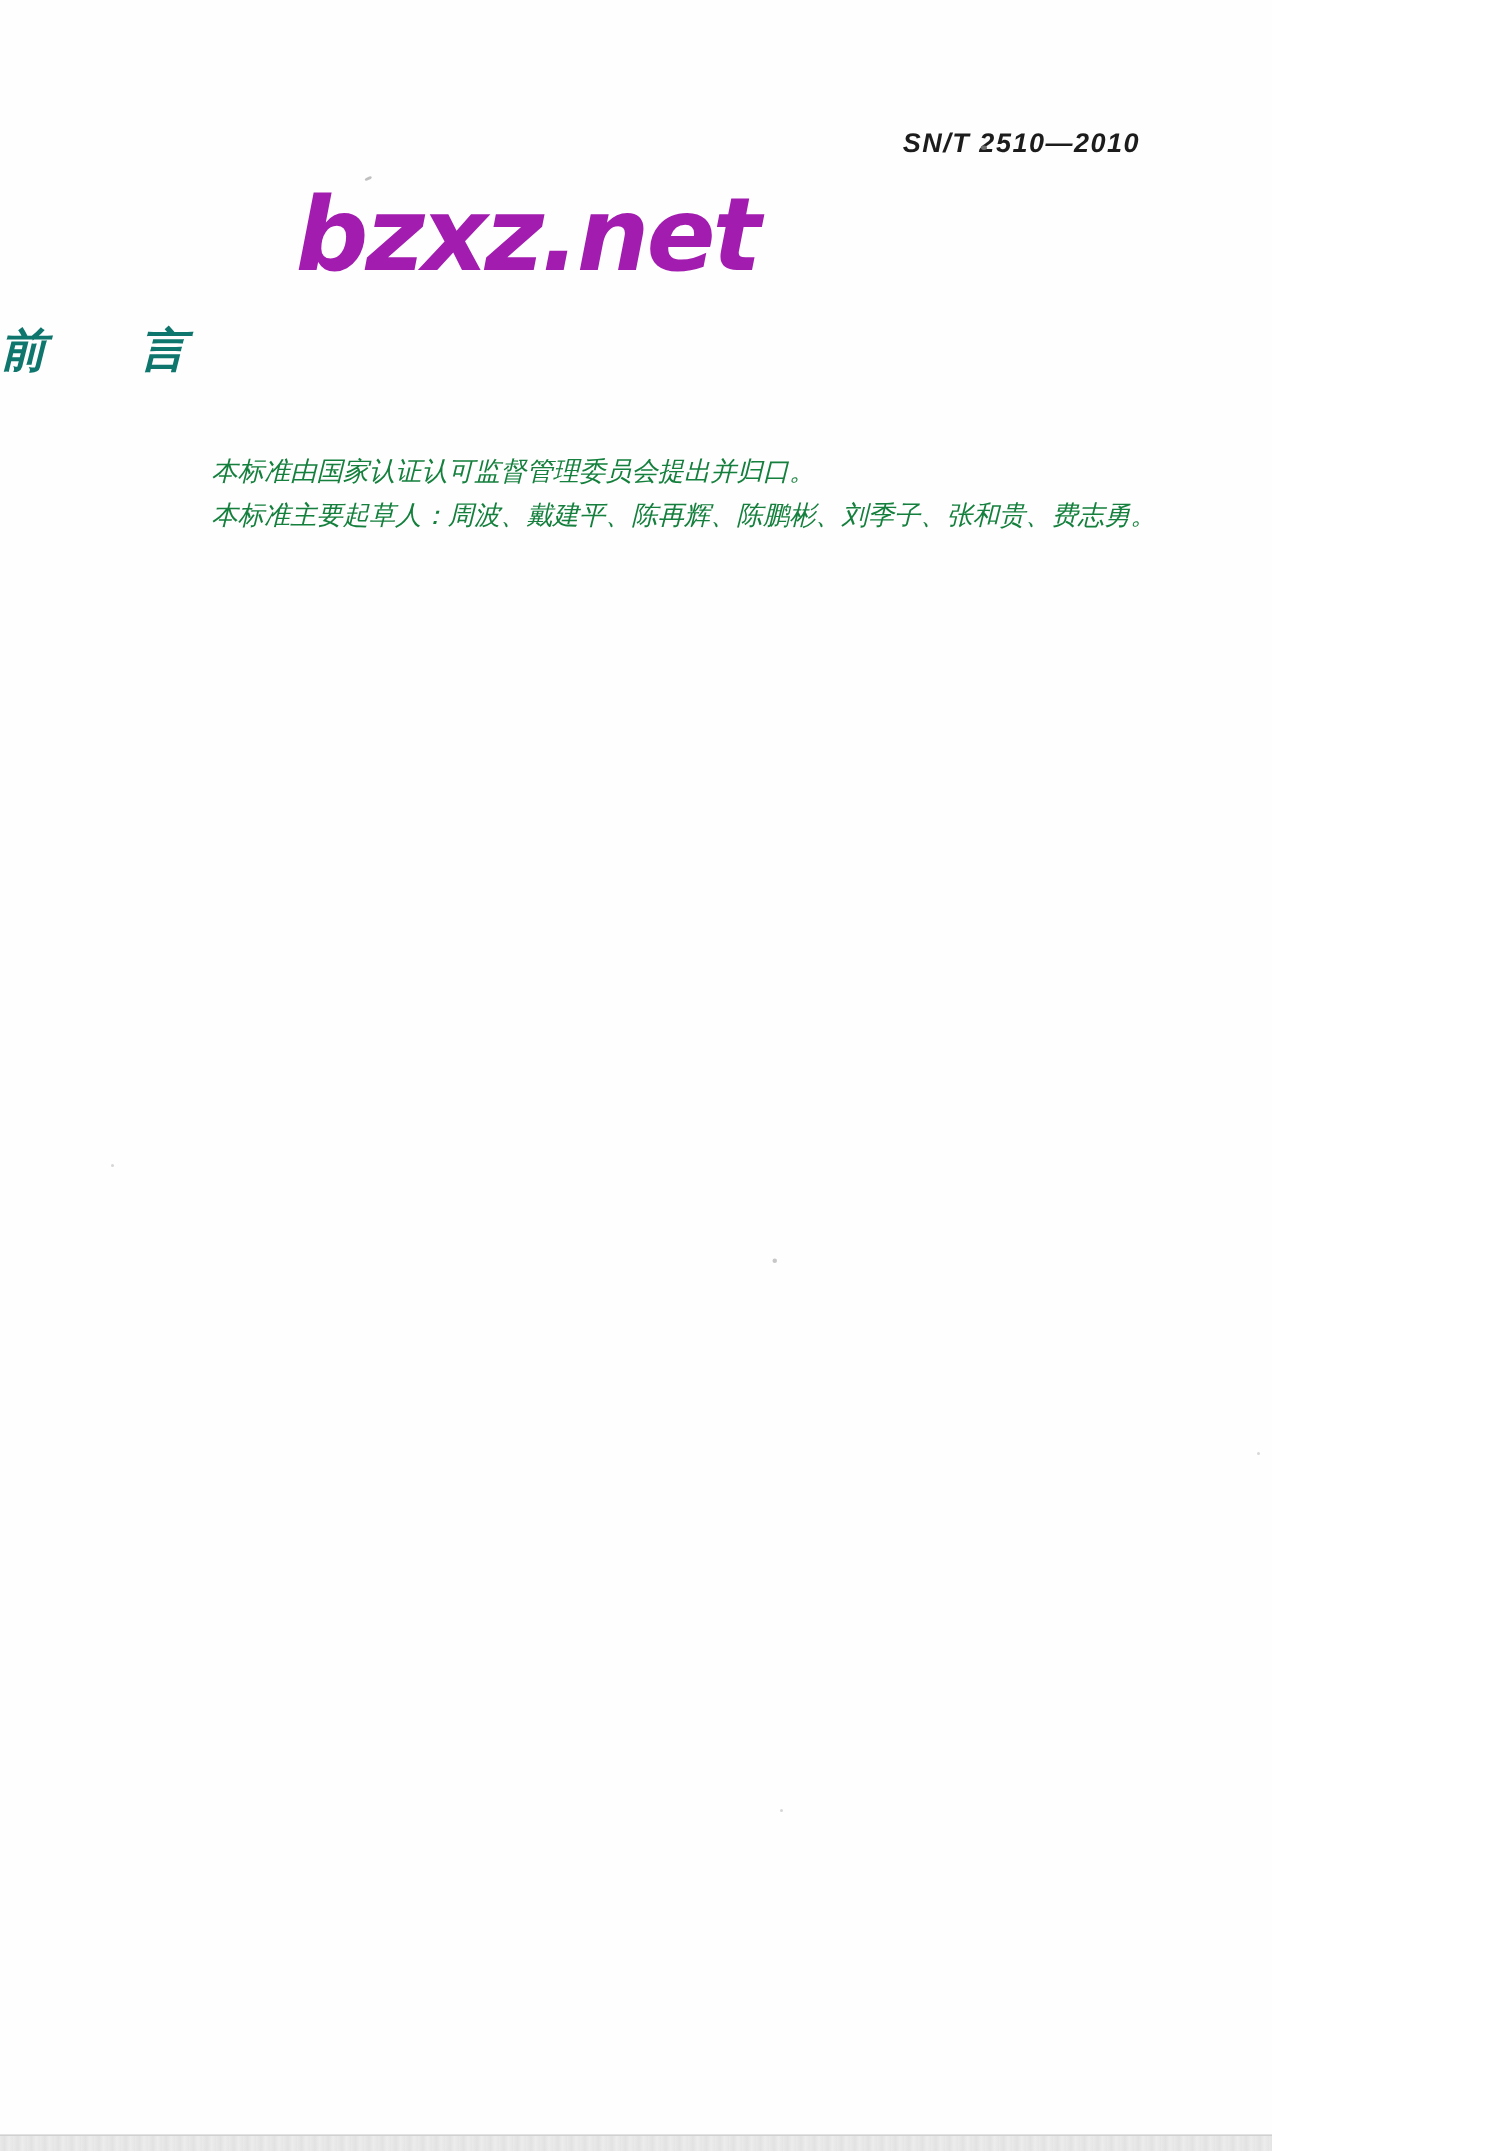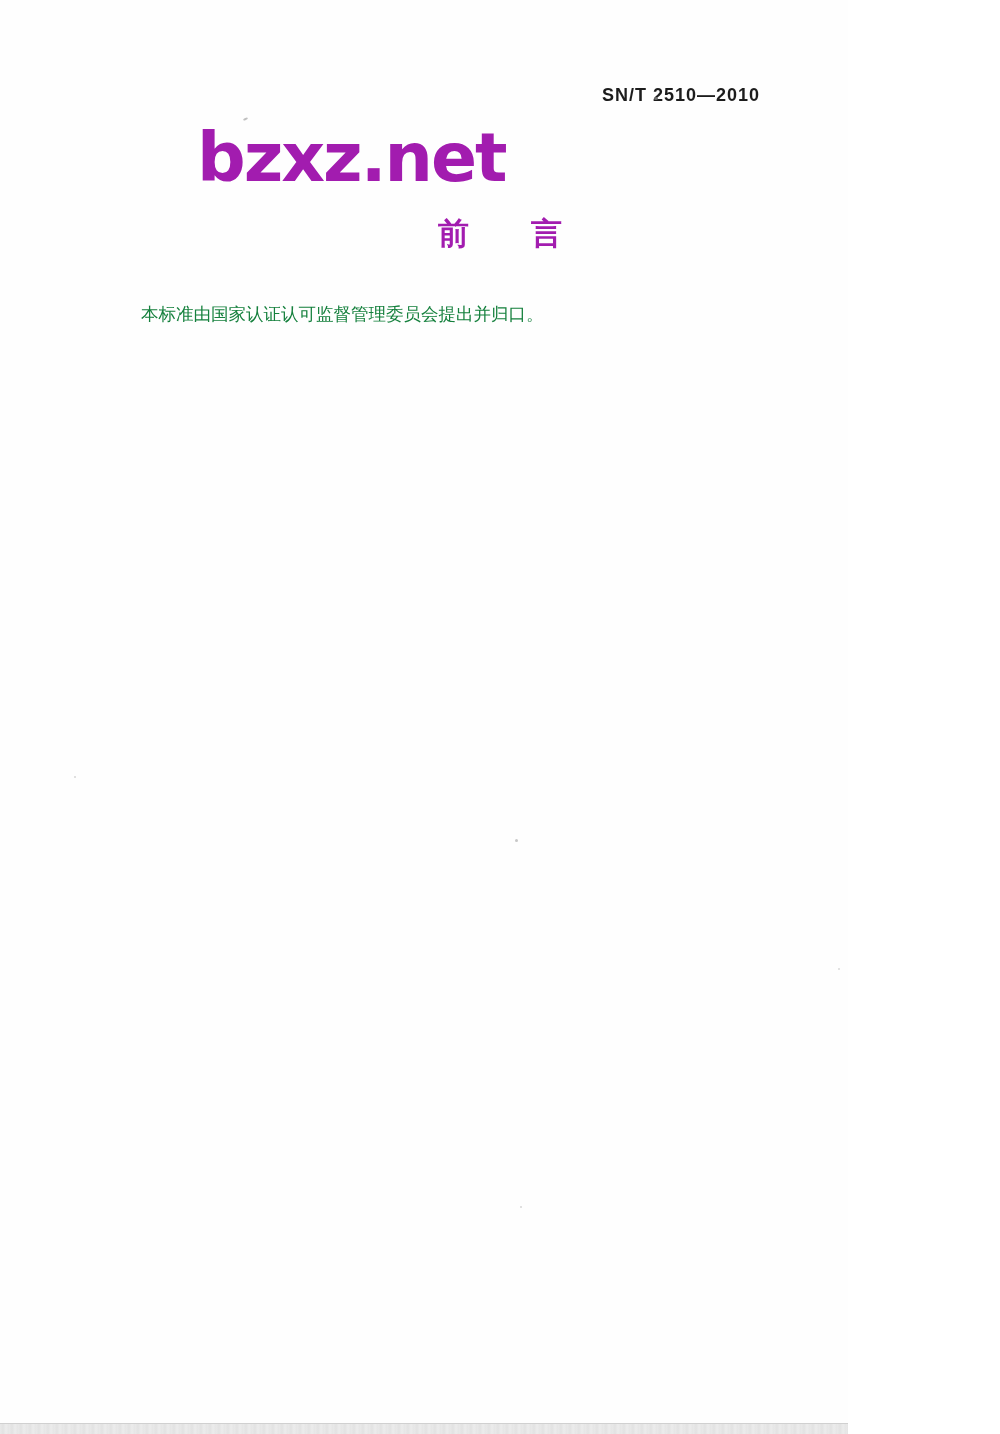--- a/index.html
+++ b/index.html
@@ -7,20 +7,21 @@
     padding: 0;
     background: #ffffff;
   }
   .page {
     position: relative;
     width: 848px;
     height: 1434px;
     background: #fefefe;
     overflow: hidden;
     font-family: "Liberation Serif", "DejaVu Serif", serif;
+    font-style: italic;
   }
   .standard-code {
     position: absolute;
     top: 85px;
     right: 88px;
     font-family: "Liberation Sans", "DejaVu Sans", sans-serif;
     font-weight: bold;
     font-size: 18px;
     letter-spacing: 1px;
     color: #1c1c1c;
@@ -34,24 +35,24 @@
     font-size: 68px;
     letter-spacing: -2px;
     color: #a21caf;
     user-select: none;
   }
   .doc-title {
     position: absolute;
     top: 213px;
     left: 0;
     width: 1000px;
-    text-align: center;
+    text-align: left;
     font-size: 31px;
     font-weight: bold;
-    color: #a21caf;
+    color: #0f766e;
   }
   .body-text {
     position: absolute;
     left: 106px;
     top: 300px;
     width: 830px;
     font-size: 17.5px;
     line-height: 29px;
     color: #15803d;
   }
@@ -113,20 +114,21 @@
 
   <div class="speck s1"></div>
   <div class="speck s2"></div>
 
   <div class="watermark">bzxz.net</div>
 
   <div class="doc-title">前　　言</div>
 
   <div class="body-text">
     <p>本标准由国家认证认可监督管理委员会提出并归口。</p>
+    <p>本标准主要起草人：周波、戴建平、陈再辉、陈鹏彬、刘季子、张和贵、费志勇。</p>
   </div>
 
   <div class="speck s3"></div>
   <div class="speck s4"></div>
   <div class="speck s5"></div>
   <div class="speck s6"></div>
   <div class="speck s7"></div>
 
   <div class="page-number">I</div>
 

